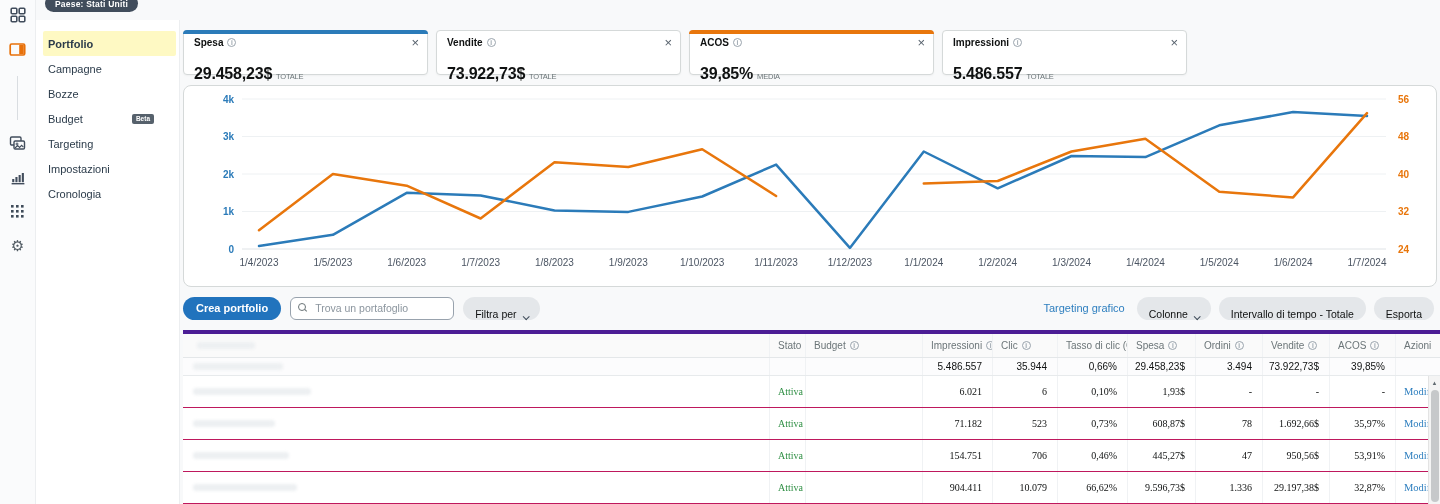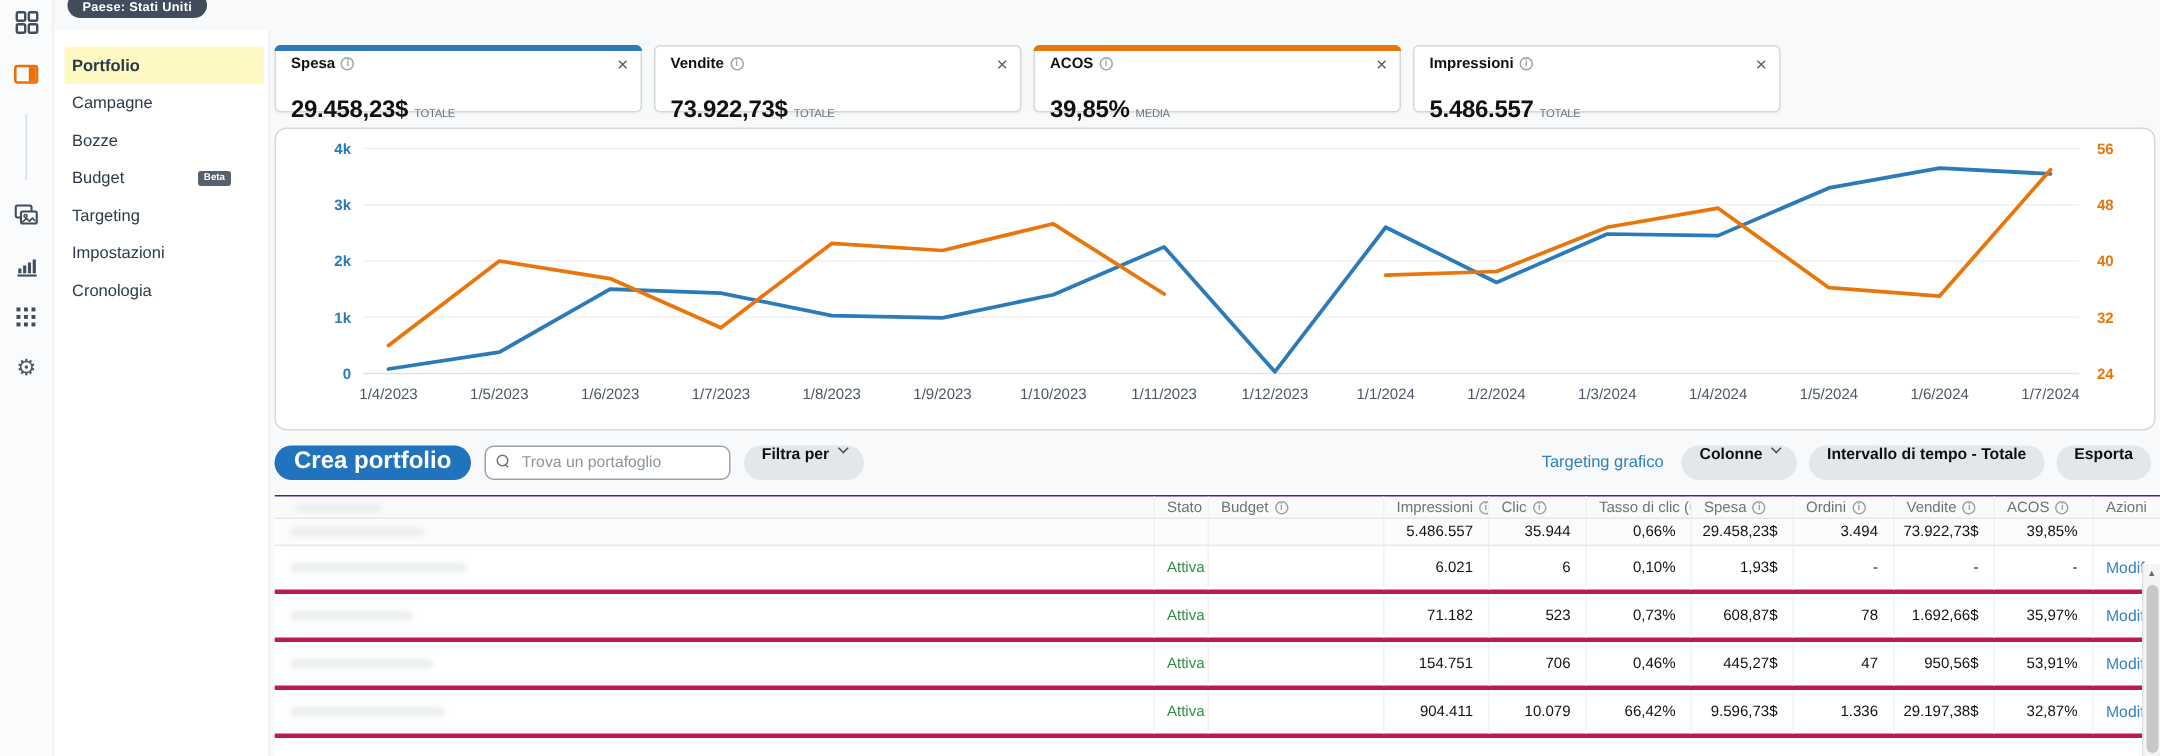--- a/index.html
+++ b/index.html
@@ -46,49 +46,49 @@
   .info { display:inline-flex; width:9px; height:9px; border:1px solid #9aa4ad; border-radius:50%;
     color:#9aa4ad; font-size:6.5px; align-items:center; justify-content:center; font-style:normal;
     font-weight:bold; flex:none; cursor:pointer;}
   
   .chart-card { position:absolute; left:3px; top:65px; width:1254px; height:202px;
     background:#fff; border:1px solid #d5d9d9; border-radius:8px; overflow:hidden;}
   
   .toolbar { position:absolute; left:3px; right:6px; top:275px; height:26px;
     display:flex; align-items:center; }
   .btn-primary { height:23px; border-radius:12px; background:#2173bd; color:#fff;
-    font-size:16px; font-weight:bold; border:none; padding:0 13px; cursor:pointer;
+    font-size:11px; font-weight:bold; border:none; padding:0 13px; cursor:pointer;
     font-family:"Liberation Sans", sans-serif;text-align:center;}
   .search-wrap { position:relative; margin-left:9px; }
   .search-input { width:164px; height:23px; border:1.5px solid #98a2ad; border-radius:6px;
     font-size:10.5px; padding:0 6px 0 24px; color:#0f1111; background:#fff;
     font-family:"Liberation Sans", sans-serif;}
   .search-input::placeholder { color:#8b959e; }
   .mag { position:absolute; left:8px; top:6px; width:8px; height:8px; pointer-events:none;}
   .mag::before { content:""; position:absolute; left:0; top:0; width:6px; height:6px;
     border:1.3px solid #6b7578; border-radius:50%;}
   .mag::after { content:""; position:absolute; left:6.5px; top:6.5px; width:3px; height:1.3px;
     background:#6b7578; transform:rotate(45deg); transform-origin:0 0;}
   .pill { height:23px; border-radius:12px; background:#e4e7ea; color:#0f1111;
-    font-size:10.5px; font-weight:bold; border:none; padding:0 12px; display:inline-flex;
-    align-items:flex-start; gap:6px; cursor:pointer; font-family:"Liberation Sans", sans-serif;}
+    font-size:10.5px; font-weight:normal; border:none; padding:0 12px; display:inline-flex;
+    align-items:flex-end; gap:6px; cursor:pointer; font-family:"Liberation Sans", sans-serif;}
   .chev { width:5px; height:5px; border-right:1.4px solid #3e4b59; border-bottom:1.4px solid #3e4b59;
     transform:rotate(45deg) translateY(-1px); display:inline-block;}
   .tb-right { margin-left:auto; display:flex; align-items:center; gap:8px; }
   .link { color:#2e7fbf; font-size:11px; cursor:pointer; margin-right:4px;}
   
   .ptable { position:absolute; left:3px; right:0; top:310px; bottom:0; background:#fff; overflow:hidden;}
   .trow { display:grid; grid-template-columns:586px 36px 117px 70px 65px 70px 68px 67px 67px 66px 1fr; }
-  .thead { height:16px; background:#fafafa; border-top:1px solid #4c1d95; border-bottom:1px solid #e4e7e9;}
+  .thead { height:28px; background:#fafafa; border-top:4px solid #4c1d95; border-bottom:1px solid #e4e7e9;}
   .thead .cell { color:#6b7578; font-size:10px; display:flex; align-items:center; gap:4px;
     padding:0 6px 0 8px; cursor:pointer; white-space:nowrap; overflow:hidden;}
   .cell { border-left:1px solid #f0f2f4; min-width:0;}
   .cell:first-child { border-left:none; }
   .totals { height:18px; background:#fcfcfd; border-bottom:1px solid #e7eaec; }
-  .drow { height:32px; border-bottom:3px solid #be185d; background:#fff;}
+  .drow { height:32px; border-bottom:1px solid #be185d; background:#fff;font-family:Liberation Serif, serif;}
   .num { font-size:10px; color:#0f1111; display:flex; align-items:center; justify-content:flex-end;
     padding-right:10px; white-space:nowrap;}
   .status { font-size:10px; color:#2f8f44; display:flex; align-items:center; padding-left:8px;}
   .action { font-size:10.5px; color:#2e7fbf; display:flex; align-items:center; padding-left:8px;
     white-space:nowrap; overflow:hidden; cursor:pointer;}
   .blurbar { height:7px; background:#edf0f2; border-radius:3px; filter:blur(1.5px); align-self:center;
     margin-left:10px;}
   .namecell { display:flex; align-items:center; }
   
   .vscroll { position:absolute; right:0; top:46px; bottom:0; width:12px; background:#f4f4f4;
@@ -382,21 +382,21 @@
         <div class="cell action">Modif</div>
       </div>
       <div class="trow drow">
         <div class="cell namecell">
           <div class="blurbar" style="width: 104px;"></div>
         </div>
         <div class="cell status">Attiva</div>
         <div class="cell num"></div>
         <div class="cell num">904.411</div>
         <div class="cell num">10.079</div>
-        <div class="cell num">66,42%</div>
+        <div class="cell num">66,62%</div>
         <div class="cell num">9.596,73$</div>
         <div class="cell num">1.336</div>
         <div class="cell num">29.197,38$</div>
         <div class="cell num">32,87%</div>
         <div class="cell action">Modif</div>
       </div>
       <div class="vscroll">
       <div class="up">▲</div>
       <div class="thumb"></div>
     </div>

